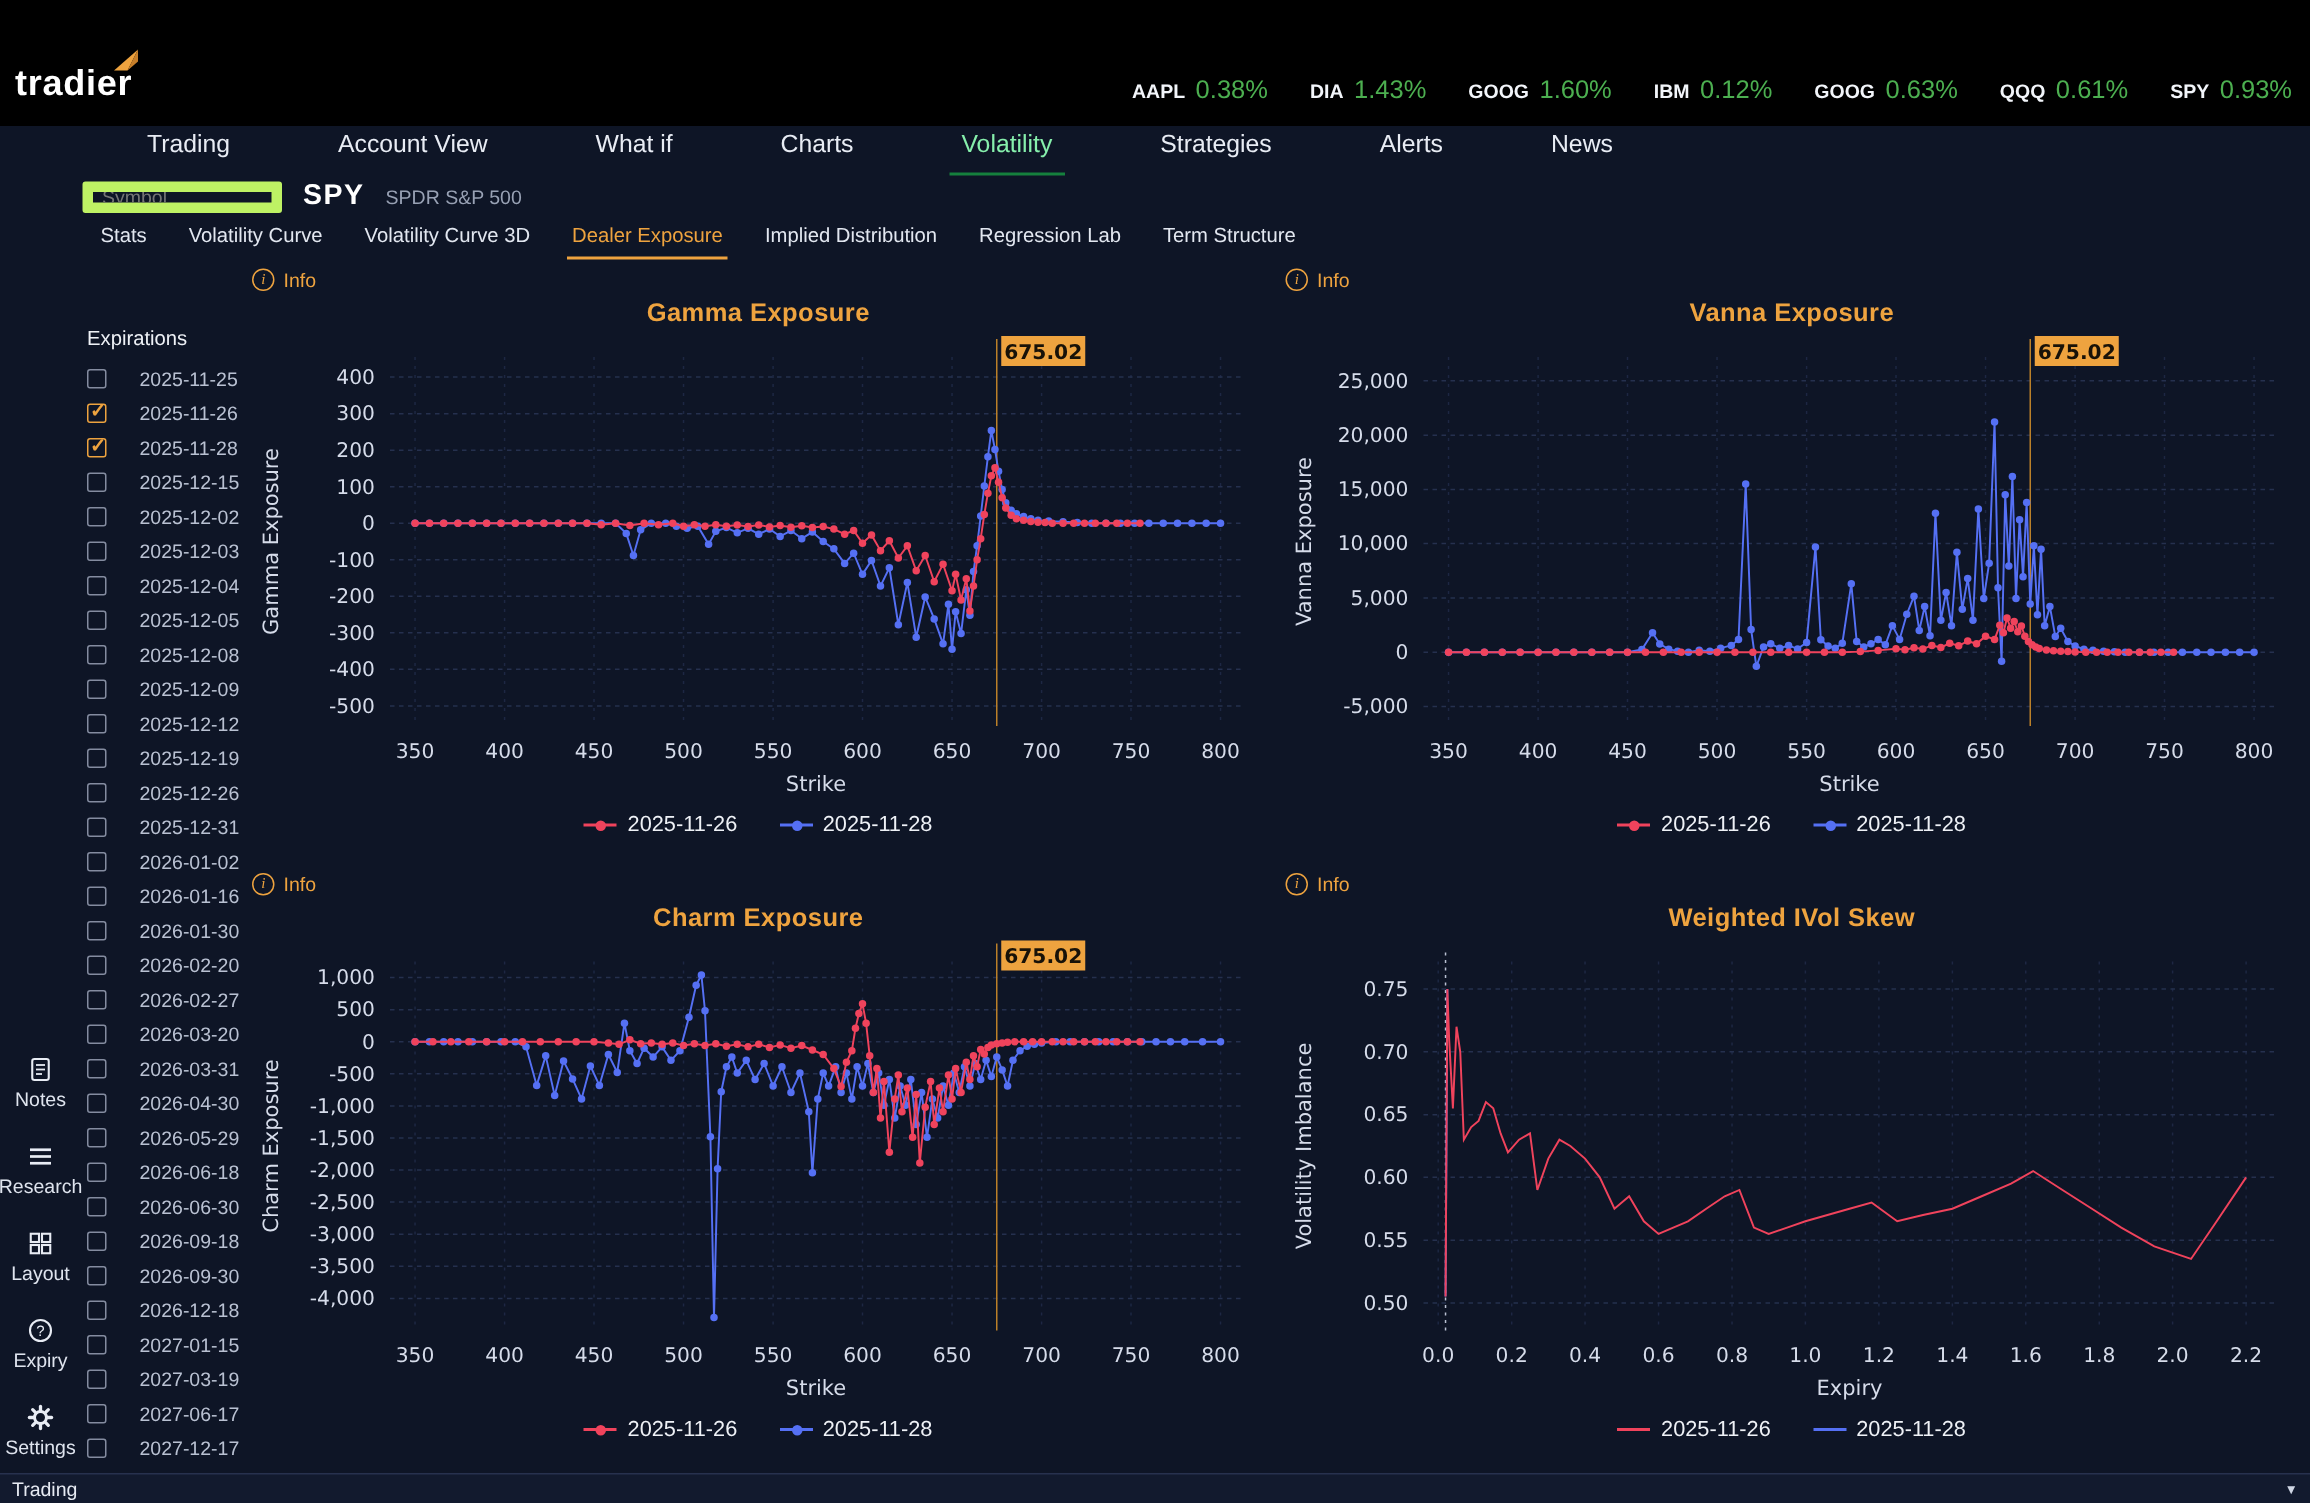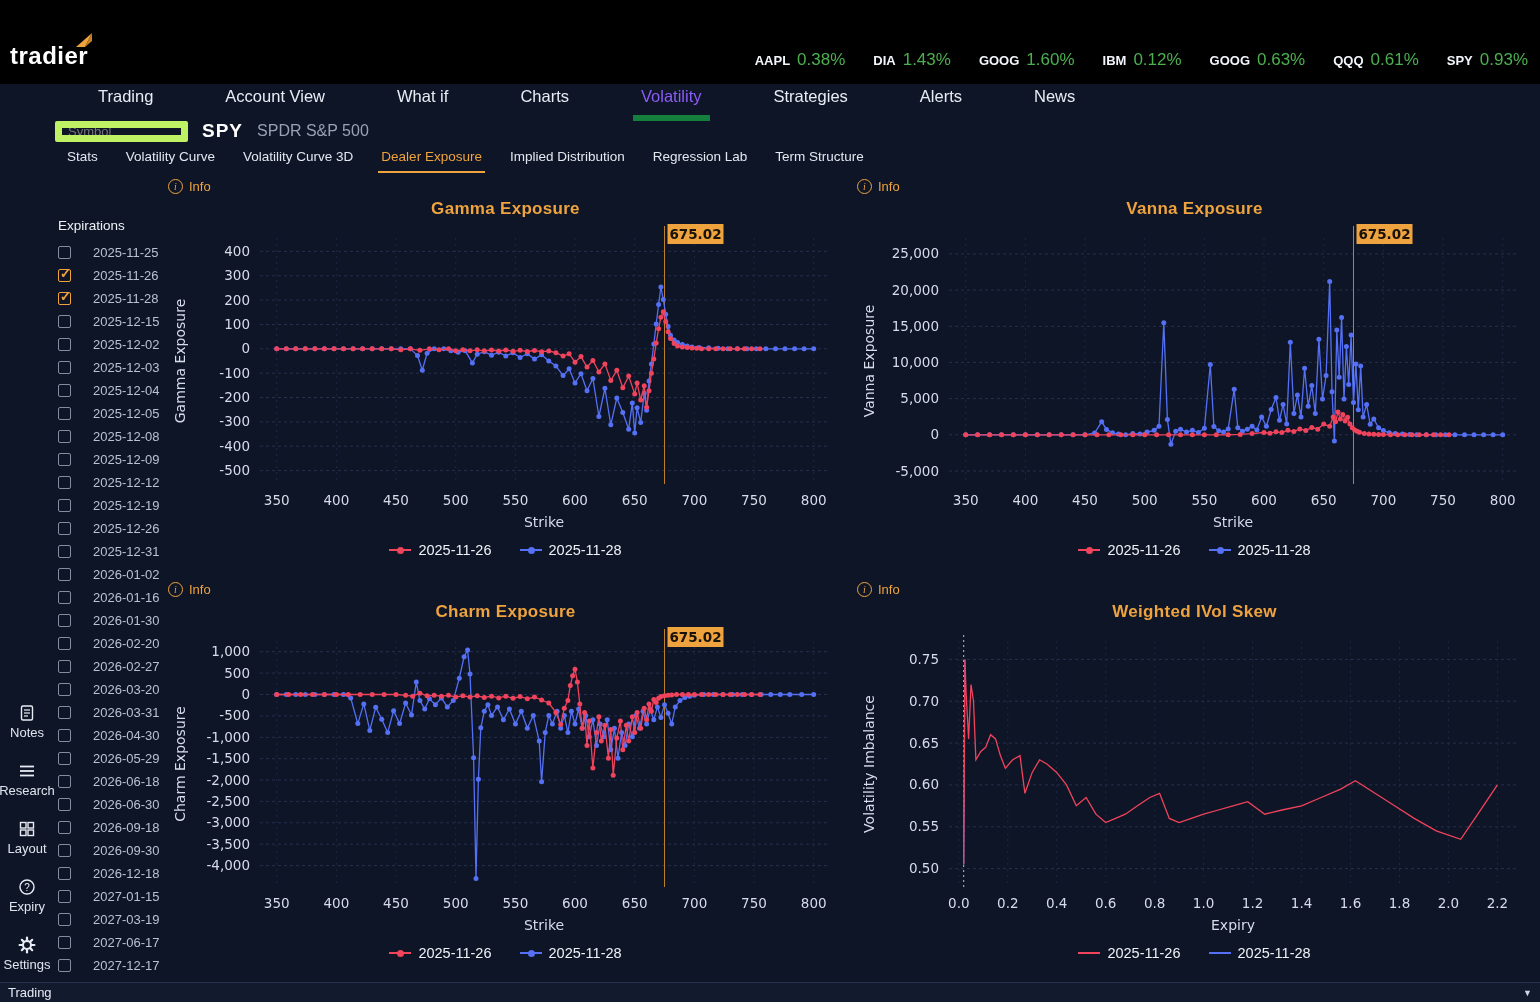--- a/index.html
+++ b/index.html
@@ -17,27 +17,27 @@
   .logo { position:absolute; left:10px; top:42px; font-size:24px; font-weight:bold; letter-spacing:.5px; color:#ffffff; }
   .logo-arrow { position:absolute; right:-6px; top:-10px; }
   .tickers { position:absolute; right:12px; top:50px; display:flex; gap:28px; align-items:center; }
   .ticker { display:flex; gap:7px; align-items:center; cursor:pointer; }
   .tsym { font-size:13px; font-weight:bold; color:#f2f5fa; }
   .tchg { font-size:17px; color:#4caf50; }
 
   
   .mainnav { position:absolute; top:84px; left:0; right:0; height:34px; display:flex; gap:56px; padding-left:90px; align-items:flex-start; }
   .nav-item { font-size:16.5px; color:#e8ecf4; padding:3px 8px 9px; cursor:pointer; }
-  .nav-item.active { color:#8b5cf6; border-bottom:6px solid #15803d; }
+  .nav-item.active { color:#86efac; border-bottom:2px solid #15803d; }
 
   
   .symbolrow { position:absolute; top:118px; left:55px; height:26px; display:flex; align-items:center; gap:14px; }
   .symbol-input { width:133px; height:21px; background:#0e1526; border:7px solid #bef264; border-radius:2px; color:#c6cdda; font-size:13px; padding:0 6px; font-family:"Liberation Sans",sans-serif; }
   .sym { font-size:19px; font-weight:bold; letter-spacing:1px; color:#ffffff; }
-  .sym-name { font-size:16px; color:#98a1b4; }
+  .sym-name { font-size:13px; color:#98a1b4; }
 
   
   .subtabs { position:absolute; top:147px; left:64px; display:flex; gap:22px; align-items:flex-start; }
   .sub-item { font-size:13.5px; color:#e2e7f0; padding:2px 3px 7px; cursor:pointer; }
   .sub-item.active { color:#eea33f; border-bottom:2px solid #eea33f; }
 
   
   .rail { position:absolute; left:0; top:176px; bottom:22px; width:54px; display:flex; flex-direction:column; justify-content:flex-end; align-items:center; gap:22px; padding-bottom:8px; }
   .rail-item { display:flex; flex-direction:column; align-items:center; gap:3px; cursor:pointer; }
   .rail-label { font-size:13px; color:#dfe4ee; }

